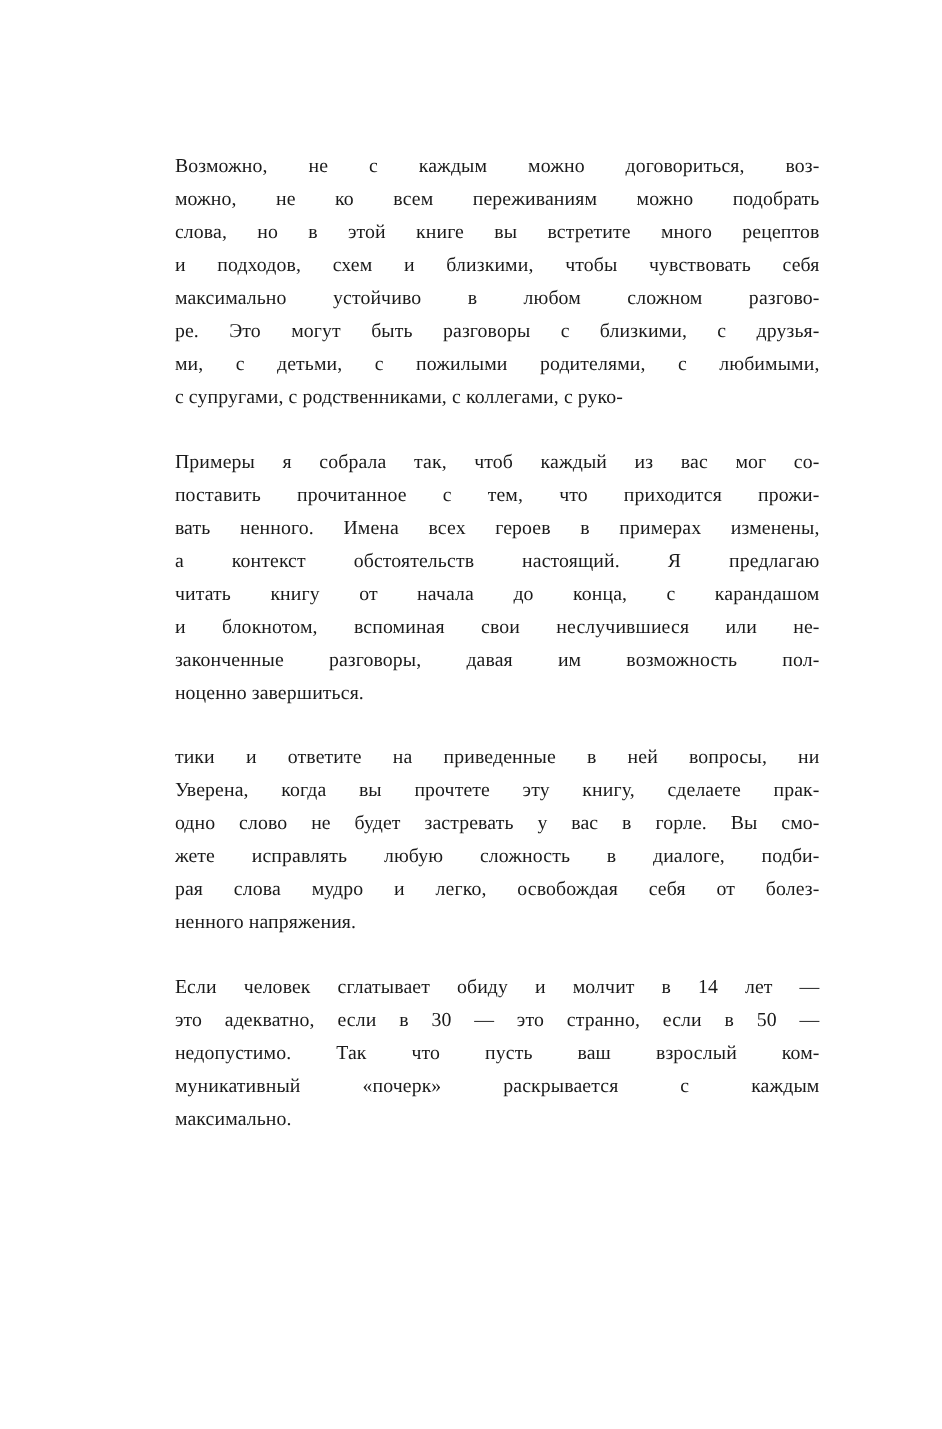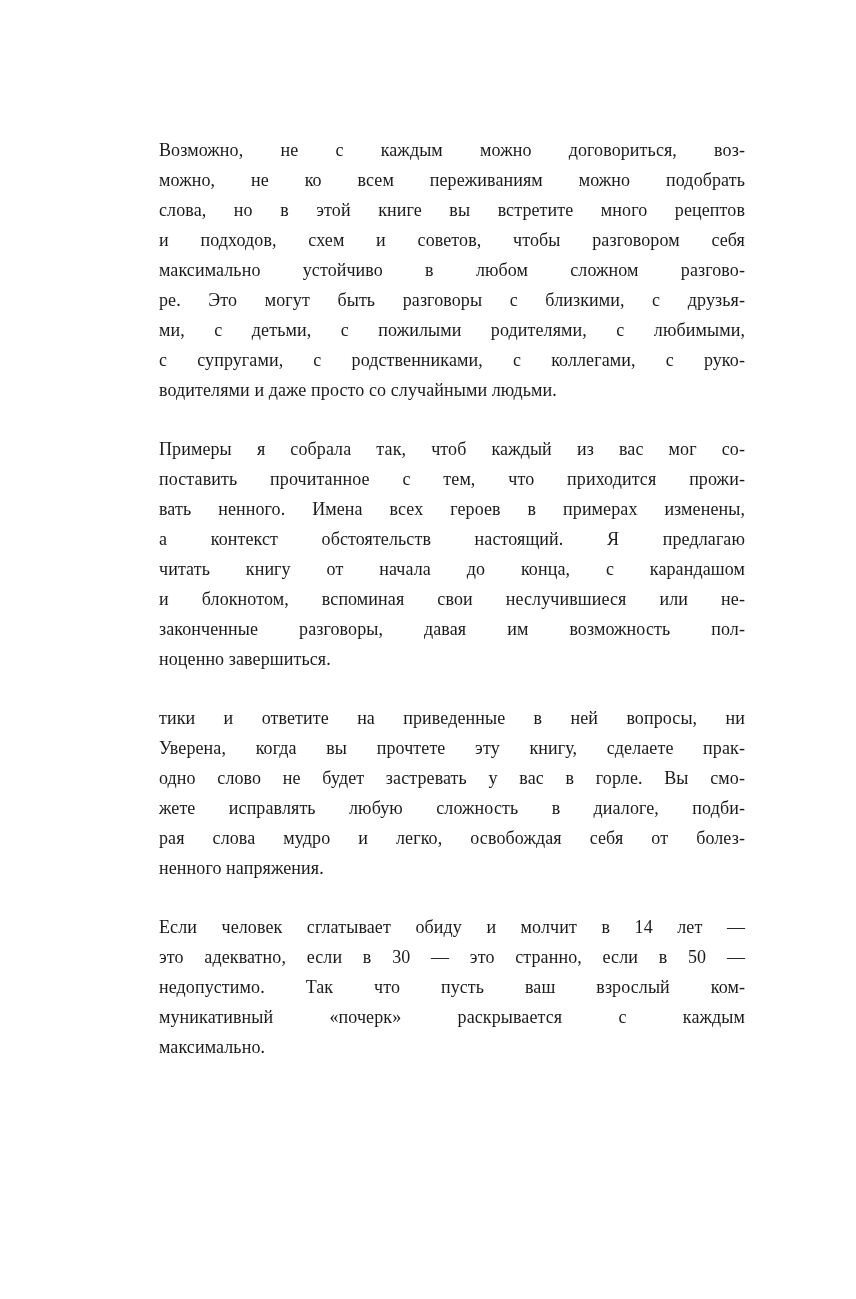--- a/index.html
+++ b/index.html
@@ -42,26 +42,25 @@
   }
 </style>
 </head>
 <body>
 
 <main class="text-column" id="text-column">
     <p class="paragraph">
       <span class="line">Возможно, не с каждым можно договориться, воз-</span>
       <span class="line">можно, не ко всем переживаниям можно подобрать</span>
       <span class="line">слова, но в этой книге вы встретите много рецептов</span>
-      <span class="line">и подходов, схем и советов, чтобы разговором себя</span>
+      <span class="line">и подходов, схем и близкими, чтобы чувствовать себя</span>
       <span class="line">максимально устойчиво в любом сложном разгово-</span>
       <span class="line">ре. Это могут быть разговоры с близкими, с друзья-</span>
       <span class="line">ми, с детьми, с пожилыми родителями, с любимыми,</span>
       <span class="line">с супругами, с родственниками, с коллегами, с руко-</span>
-      <span class="line">водителями и даже просто со случайными людьми.</span>
     </p>
     <p class="paragraph">
       <span class="line">Примеры я собрала так, чтоб каждый из вас мог со-</span>
       <span class="line">поставить прочитанное с тем, что приходится прожи-</span>
       <span class="line">вать ненного. Имена всех героев в примерах изменены,</span>
       <span class="line">а контекст обстоятельств настоящий. Я предлагаю</span>
       <span class="line">читать книгу от начала до конца, с карандашом</span>
       <span class="line">и блокнотом, вспоминая свои неслучившиеся или не-</span>
       <span class="line">законченные разговоры, давая им возможность пол-</span>
       <span class="line">ноценно завершиться.</span>

